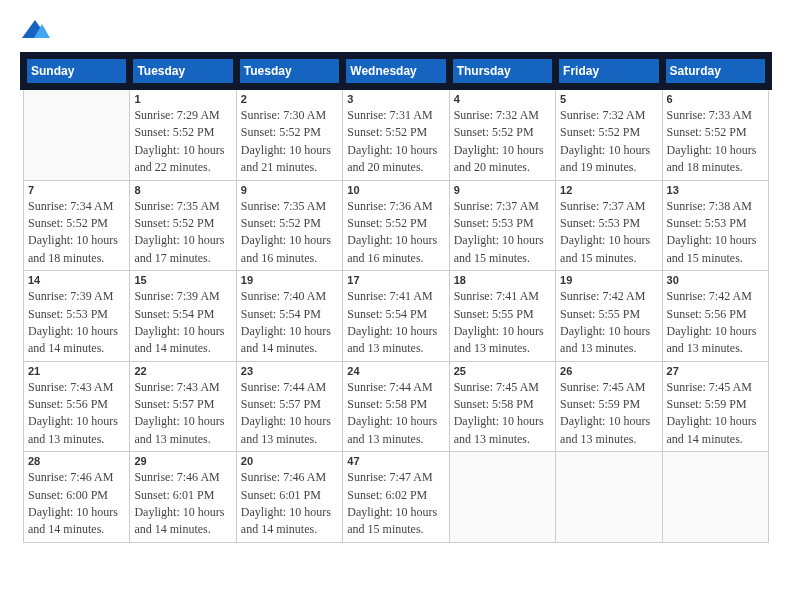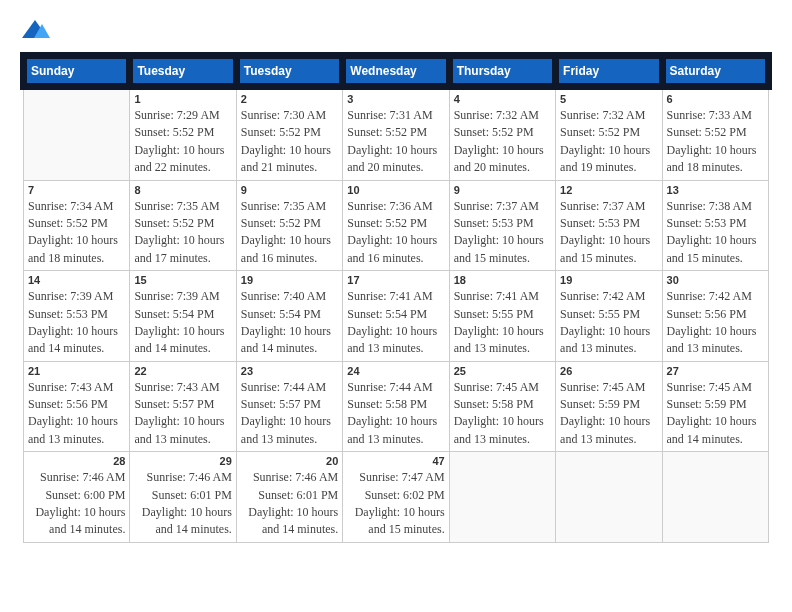--- a/index.html
+++ b/index.html
@@ -86,21 +86,20 @@
       margin-bottom: 2px;
     }
     .day-info {
       font-size: 12px;
       color: #444;
       line-height: 1.45;
       font-family: Liberation Serif, serif;
     }
     tr:last-child td {
       height: 72px;
-      text-align: right;
     }
   </style>
 </head>
 <body>
 
 <div class="page">
   <div class="header">
     <div class="logo">
       <svg class="logo-icon" viewBox="0 0 30 24" xmlns="http://www.w3.org/2000/svg">
         <polygon points="15,2 28,20 2,20" fill="#1565c0"></polygon>

